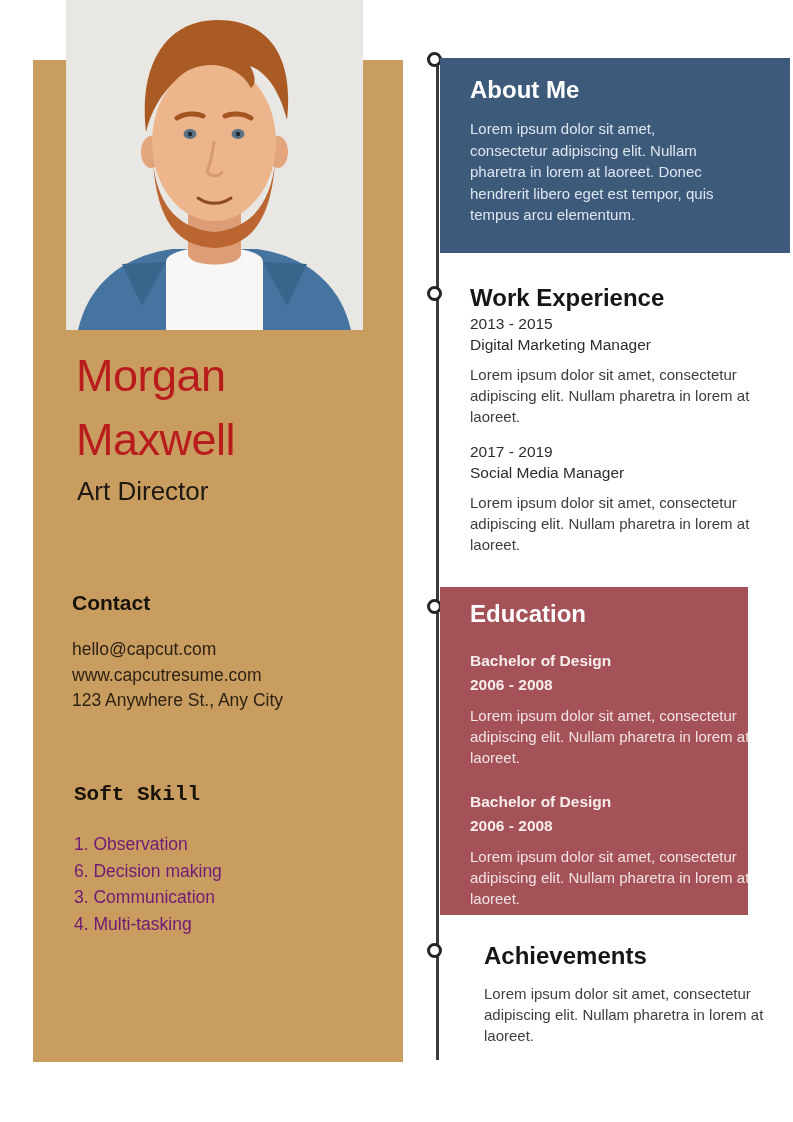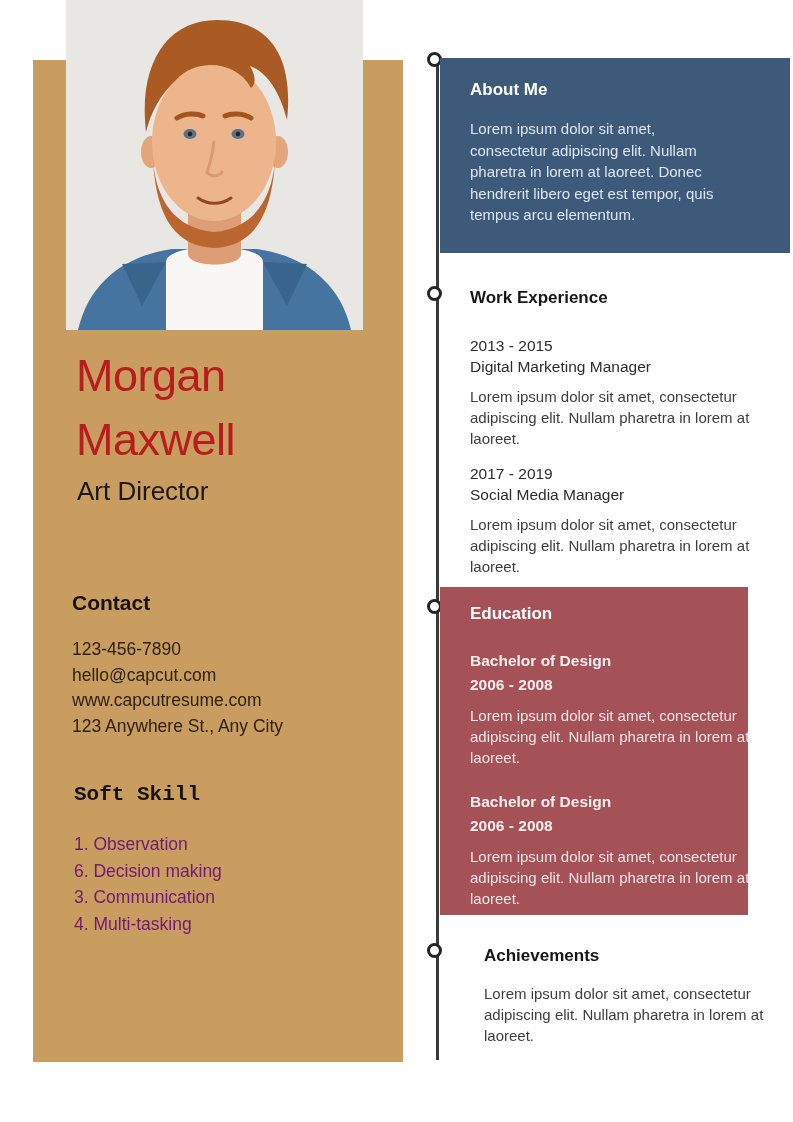--- a/index.html
+++ b/index.html
@@ -98,32 +98,32 @@
   .about-box .section-heading { color: #ffffff; }
   .about-body {
     margin-top: 17px;
     width: 262px;
     font-size: 15px;
     line-height: 21.5px;
     color: #dde6ef;
   }
 
   .section-heading {
-    font-size: 17px;
+    font-size: 24px;
     font-weight: 700;
     color: #161616;
     line-height: 22px;
   }
 
   .work-section {
     position: absolute;
     left: 470px; top: 287px;
     width: 322px;
   }
-  .work-section .section-heading { margin-bottom: 26px; }
+  .work-section .section-heading { margin-bottom: 4px; }
   .entry-dates, .entry-role {
     font-size: 15.5px;
     line-height: 21px;
     color: #2c2c2c;
   }
   .entry-body {
     margin-top: 9px;
     margin-bottom: 14px;
     font-size: 15px;
     line-height: 21px;
@@ -210,21 +210,20 @@
 
   <div class="name-block">
     <div>Morgan</div>
     <div>Maxwell</div>
   </div>
 
   <div class="job-title">Art Director</div>
 
   <div class="side-heading contact-heading">Contact</div>
   <div class="contact-list">
-    <div>123-456-7890</div>
     <div>hello@capcut.com</div>
     <div>www.capcutresume.com</div>
     <div>123 Anywhere St., Any City</div>
   </div>
 
   <div class="side-heading skills-heading">Soft Skill</div>
   <div class="skills-list">
     <div>1. Observation</div>
     <div>6. Decision making</div>
     <div>3. Communication</div>

